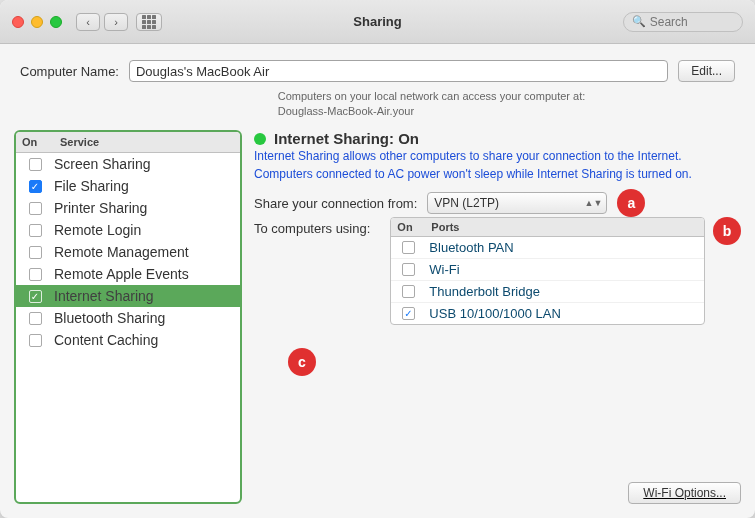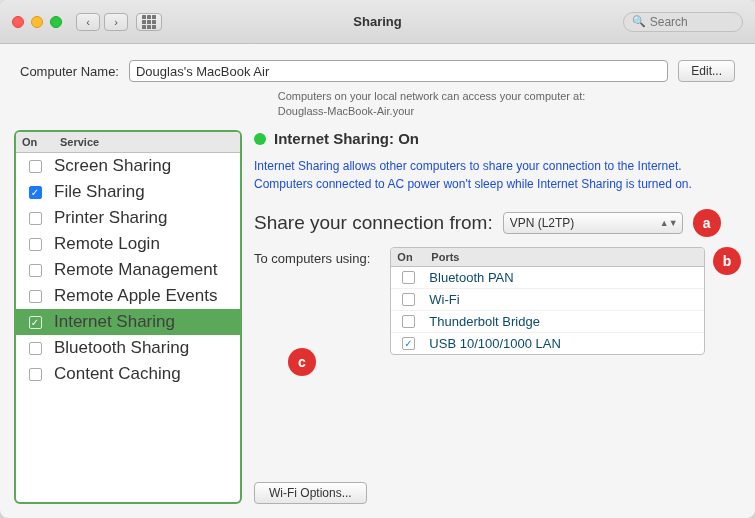--- a/index.html
+++ b/index.html
@@ -226,29 +226,28 @@
       background: #1a7af8;
       border-color: #1a7af8;
       color: white;
     }
     .cb.check-white {
       background: transparent;
       border-color: rgba(255,255,255,0.8);
       color: white;
     }
     .service-name {
-      font-size: 17px;
+      font-size: 14px;
       color: #333;
     }
     
     .right-panel {
       flex: 1;
       display: flex;
       flex-direction: column;
-      gap: 10px;
     }
     .status-row {
       display: flex;
       align-items: center;
       gap: 8px;
     }
     .status-dot {
       width: 12px;
       height: 12px;
       border-radius: 50%;
@@ -266,21 +265,21 @@
       line-height: 1.5;
     }
     
     .share-from-row {
       display: flex;
       align-items: center;
       gap: 10px;
       margin-top: 6px;
     }
     .share-from-label {
-      font-size: 19px;
+      font-size: 13px;
       color: #333;
       white-space: nowrap;
     }
     .select-wrapper {
       position: relative;
       display: inline-block;
     }
     .select-wrapper select {
       width: 180px;
       height: 22px;
@@ -369,22 +368,23 @@
       border-radius: 2px;
       display: flex;
       align-items: center;
       justify-content: center;
       font-size: 10px;
       color: #1a7af8;
     }
     
     .wifi-options-row {
       display: flex;
-      justify-content: flex-start;
+      justify-content: flex-end;
       margin-top: auto;
+      text-decoration: underline;
     }
     .wifi-btn {
       height: 22px;
       padding: 0 14px;
       border: 1px solid #b0b0b0;
       border-radius: 4px;
       background: linear-gradient(to bottom, #fefefe, #e8e8e8);
       font-size: 12px;
       cursor: pointer;
       color: #333;

